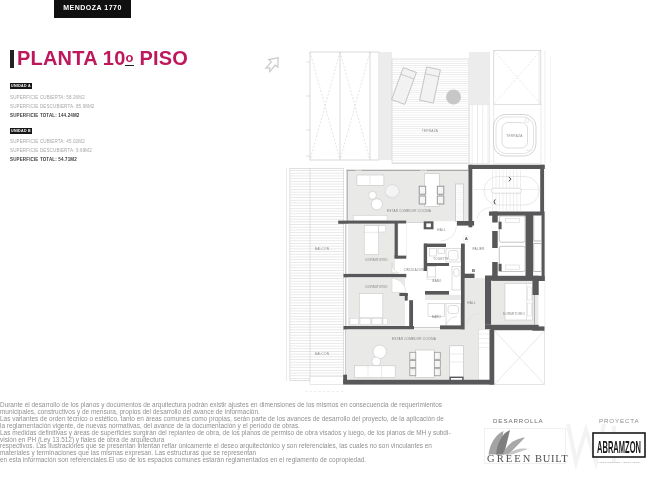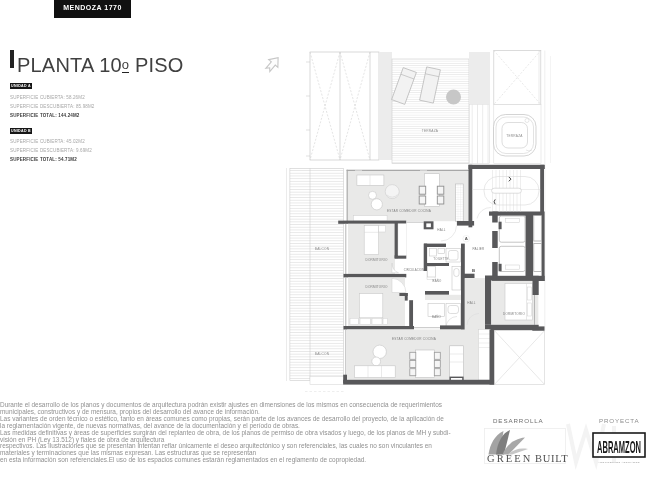--- a/index.html
+++ b/index.html
@@ -8,21 +8,21 @@
 </style>
 </head>
 <body>
 
 <div class="abs" style="left:54px;top:0;width:77px;height:17.5px;background:#101010"></div>
 
 <div class="abs" style="left:54px;top:4px;width:77px;text-align:center;color:#fff;font-size:7px;font-weight:bold;letter-spacing:0.5px">MENDOZA 1770</div>
 
 <div class="abs" style="left:10px;top:49.5px;width:3.6px;height:18.5px;background:#222"></div>
 
-<div class="abs" style="left:17px;top:54px;font-size:20px;font-weight:normal;color:#404040;letter-spacing:0.2px">PLANTA 10<span style="font-size:13px;vertical-align:3px;border-bottom:1.6px solid #232323">o</span> PISO</div>
+<div class="abs" style="left:17px;top:47px;font-size:20px;font-weight:bold;color:#be185d;letter-spacing:0.2px">PLANTA 10<span style="font-size:13px;vertical-align:3px;border-bottom:1.6px solid #232323">o</span> PISO</div>
 
 <div class="abs" style="left:10px;top:82.5px;width:22px;height:6.5px;background:#161616;color:#fff;font-size:3.6px;font-weight:bold;text-align:center;line-height:6.5px;letter-spacing:0.3px">UNIDAD A</div>
 
 <div class="abs" style="left:10px;top:95px;font-size:4.5px;color:#a6a6a6;letter-spacing:0.15px">SUPERFICIE CUBIERTA: 58.26M2</div>
 
 <div class="abs" style="left:10px;top:104.2px;font-size:4.5px;color:#a6a6a6;letter-spacing:0.15px">SUPERFICIE DESCUBIERTA: 85.98M2</div>
 
 <div class="abs" style="left:10px;top:113.2px;font-size:4.5px;color:#3a3a3a;font-weight:bold;letter-spacing:0.15px">SUPERFICIE TOTAL: 144.24M2</div>
 
 <div class="abs" style="left:10px;top:127.5px;width:22px;height:6.5px;background:#161616;color:#fff;font-size:3.6px;font-weight:bold;text-align:center;line-height:6.5px;letter-spacing:0.3px">UNIDAD B</div>

